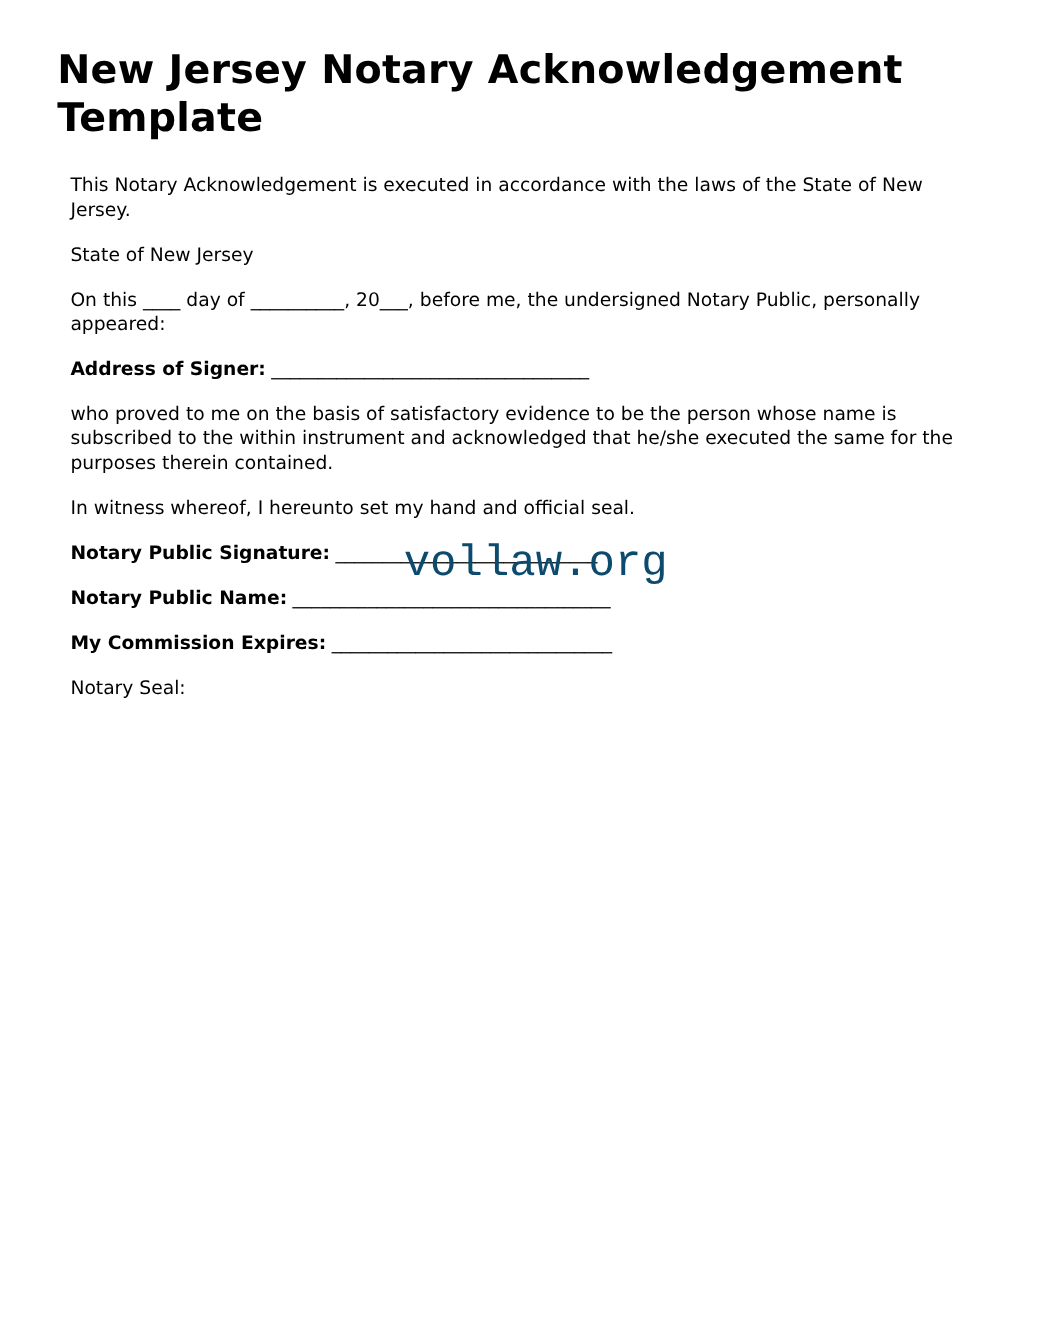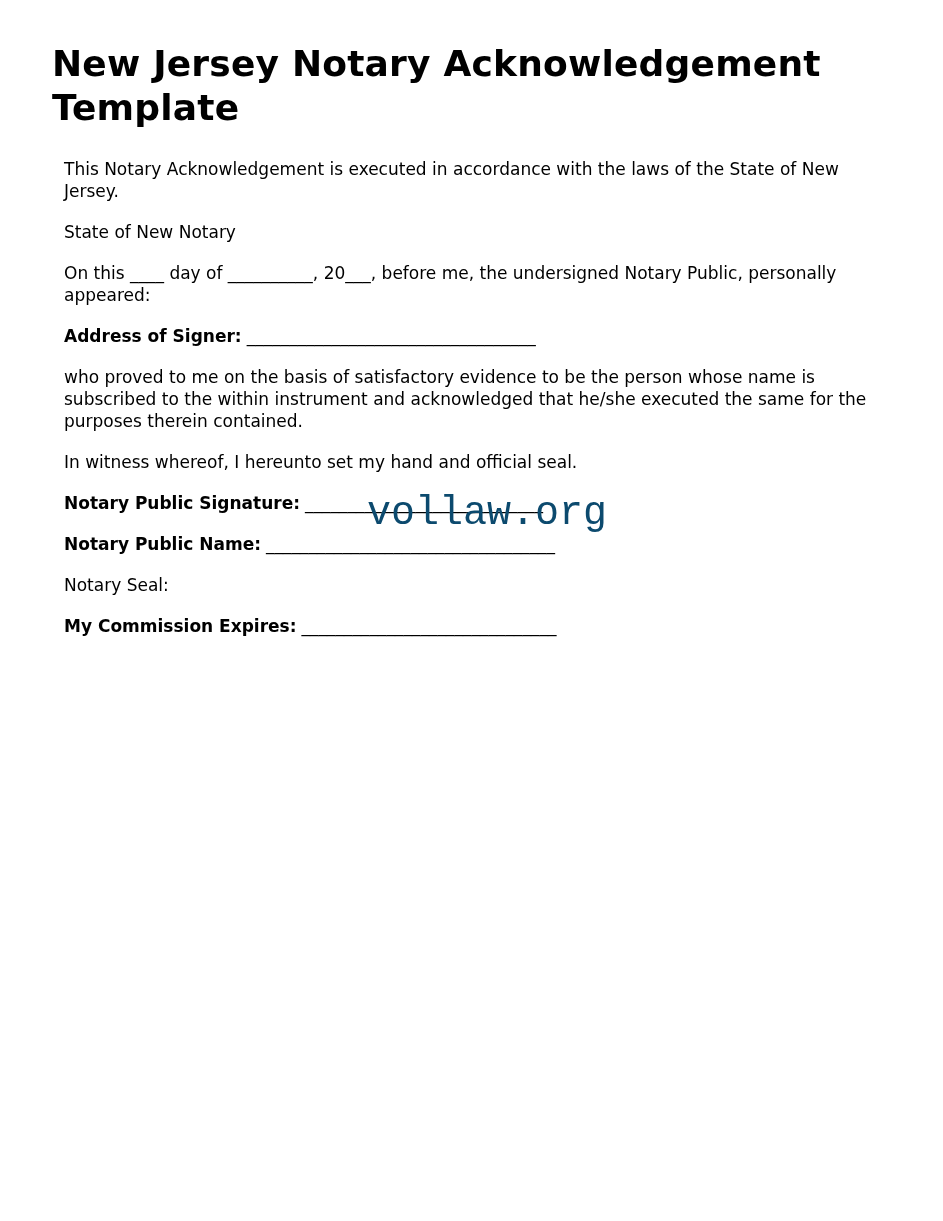--- a/index.html
+++ b/index.html
@@ -61,21 +61,21 @@
 </style>
 </head>
 <body>
 
 <div class="page">
 
   <h1 class="doc-title">New Jersey Notary Acknowledgement Template</h1>
 
   <p class="doc-par">This Notary Acknowledgement is executed in accordance with the laws of the State of New Jersey.</p>
 
-  <p class="doc-par">State of New Notary</p>
+  <p class="doc-par">State of New Jersey</p>
 
 
   <p class="doc-par">On this ____ day of __________, 20___, before me, the undersigned Notary Public, personally appeared:</p>
 
 
   <p class="doc-par field-row">
     <span class="label">Address of Signer:</span><span class="blank">__________________________________</span>
   </p>
 
   <p class="doc-par">who proved to me on the basis of satisfactory evidence to be the person whose name is subscribed to the within instrument and acknowledged that he/she executed the same for the purposes therein contained.</p>
@@ -84,19 +84,19 @@
 
   <p class="doc-par field-row">
     <span class="label">Notary Public Signature:</span><span class="blank">____________________________</span>
     <span class="watermark">vollaw.org</span>
   </p>
 
   <p class="doc-par field-row">
     <span class="label">Notary Public Name:</span><span class="blank">__________________________________</span>
   </p>
 
-  <p class="doc-par">Notary Seal:</p>
-
   <p class="doc-par field-row">
     <span class="label">My Commission Expires:</span><span class="blank">______________________________</span>
   </p>
 
+  <p class="doc-par">Notary Seal:</p>
+
 </div>
 
 </body></html>

